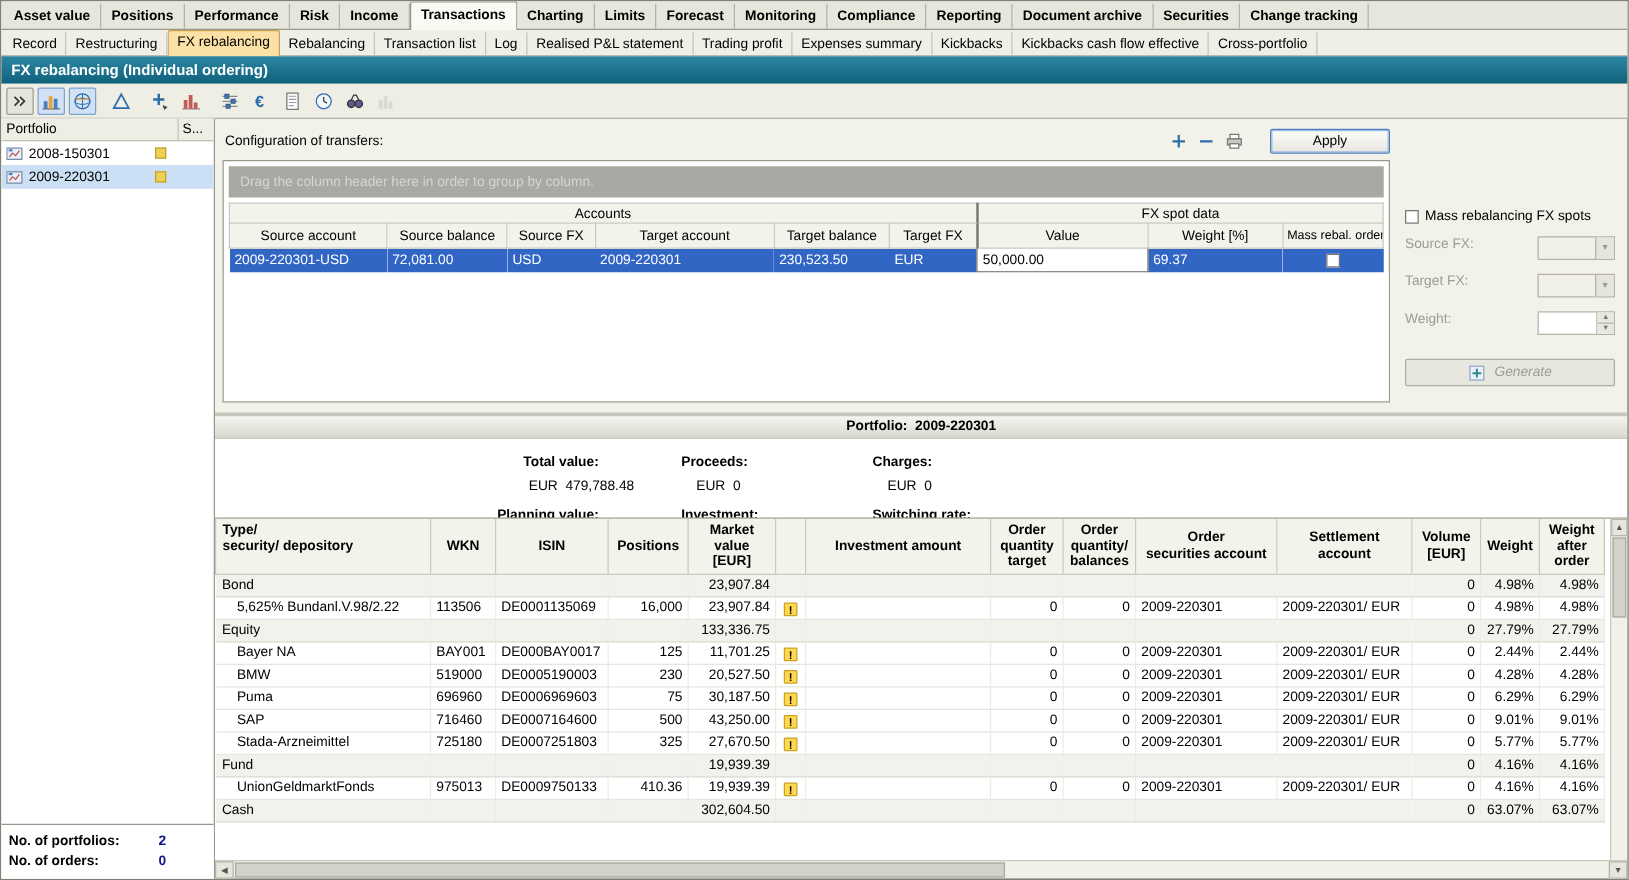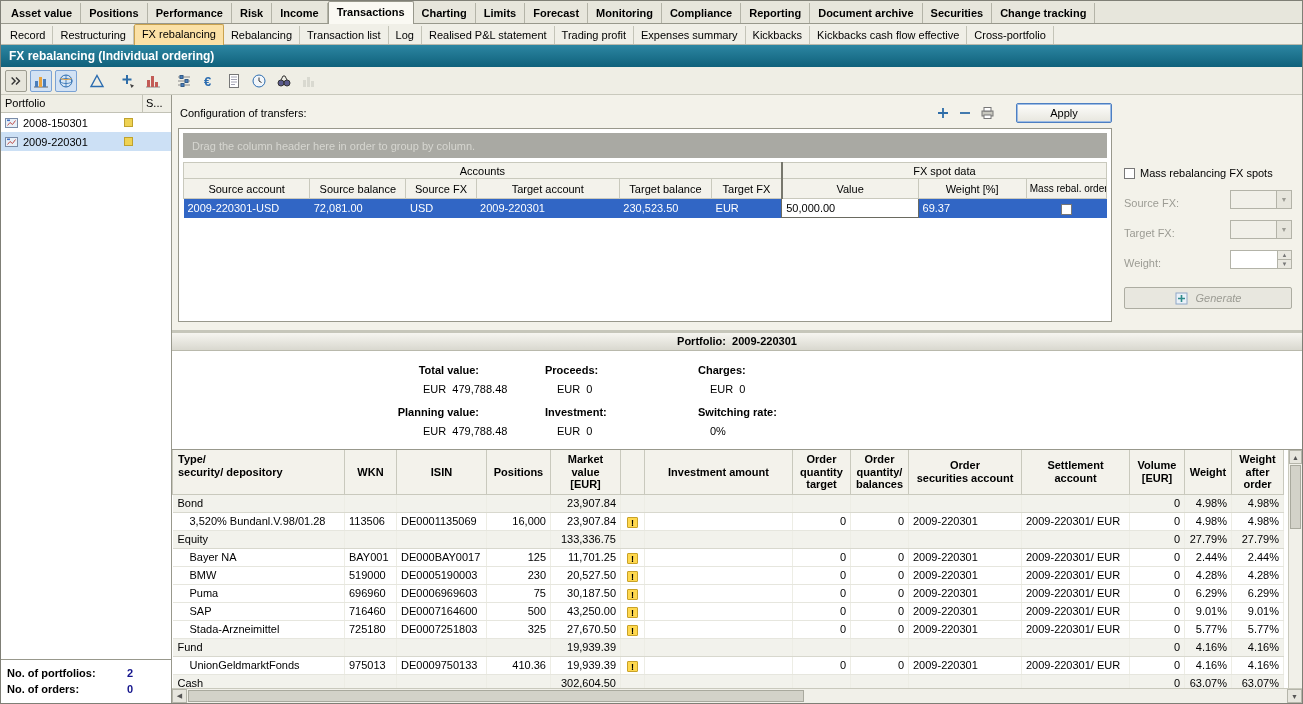--- a/index.html
+++ b/index.html
@@ -61,32 +61,32 @@
   .tgrid th.sep{border-left:2px solid #77776D;}
   .tgrid td{padding:2px 4px;height:19px;overflow:hidden;white-space:nowrap;}
   tr.tg-row{background:#3166C5;color:#FFF;}
   td.editor{background:#FFF;color:#000;border:1px solid #6A6A60;}
   td.cb-cell{text-align:center;}
   .cb{display:inline-block;width:11px;height:11px;background:#FFF;border:1px solid #777;vertical-align:middle;flex:none;}
   .grid-fill{flex:1;background:#FFF;}
 
   .transfers-right{width:188px;flex:none;padding:0 10px 10px;display:flex;flex-direction:column;}
   .mass-cb-row{margin-top:72px;display:flex;align-items:center;gap:5px;}
-  .field-row{display:flex;align-items:flex-end;margin-top:10px;height:20px;}
+  .field-row{display:flex;align-items:flex-start;margin-top:10px;height:20px;}
   .f-label{color:#9C9C94;}
   .dd{margin-left:auto;width:62px;height:19px;background:#F1F0E9;border:1px solid #B3B3A8;display:flex;justify-content:flex-end;}
   .dd-btn{width:15px;height:100%;background:#E6E5DC;border-left:1px solid #B3B3A8;color:#9B9B93;font-size:7px;display:flex;align-items:center;justify-content:center;}
   .spin{margin-left:auto;width:62px;height:19px;background:#FFF;border:1px solid #B3B3A8;display:flex;}
   .spin-col{margin-left:auto;width:14px;display:flex;flex-direction:column;border-left:1px solid #B3B3A8;}
   .spin-btn{flex:1;font-size:6px;color:#777;display:flex;align-items:center;justify-content:center;background:#E9E8E0;}
   .spin-btn + .spin-btn{border-top:1px solid #B3B3A8;}
   .generate-btn{margin-top:18px;height:22px;background:#E8E7DF;border:1px solid #ADADA2;color:#9B9B93;display:flex;align-items:center;justify-content:center;gap:8px;padding:0 8px;font-family:"Liberation Sans",sans-serif;font-size:11px;border-radius:2px;font-style:italic;}
 
   
-  .summary{height:117px;flex:none;background:#FFF;border-bottom:1px solid #98988C;display:flex;flex-direction:column;overflow:hidden;}
+  .summary{height:82px;flex:none;background:#FFF;border-bottom:1px solid #98988C;display:flex;flex-direction:column;overflow:hidden;}
   .summary-header{height:18px;flex:none;background:linear-gradient(#F6F5F0,#D9D8CF);border-bottom:1px solid #B9B9AC;text-align:center;font-weight:bold;padding-top:3px;line-height:1;}
   .summary-grid{flex:1;display:grid;grid-template-columns:148px 153px 180px;padding:12px 0 0 225px;row-gap:9px;align-content:start;}
   .sum-label{font-weight:bold;height:14px;line-height:14px;}
   .sum-value{margin-top:5px;height:14px;line-height:14px;white-space:pre;}
   .summary-grid > div:nth-of-type(3n+1) .sum-label{width:82px;text-align:right;}
   .summary-grid > div:nth-of-type(3n+1) .sum-value{margin-left:26px;}
   .summary-grid > div:nth-of-type(3n+2) .sum-value,
   .summary-grid > div:nth-of-type(3n) .sum-value{padding-left:12px;}
 
   
@@ -495,21 +495,21 @@
                 <td></td>
                 <td></td>
                 <td></td>
                 <td></td>
                 <td>0</td>
                 <td>4.98%</td>
                 <td>4.98%</td>
               </tr>
 
               <tr class="p-row">
-                <td class="c0">3,520% Bundanl.V.98/01.28</td>
+                <td class="c0">5,625% Bundanl.V.98/2.22</td>
                 <td>113506</td>
                 <td>DE0001135069</td>
                 <td>16,000</td>
                 <td>23,907.84</td>
                 <td>
                   <span class="warn show">!</span>
                 </td>
                 <td></td>
                 <td>0</td>
                 <td>0</td>

